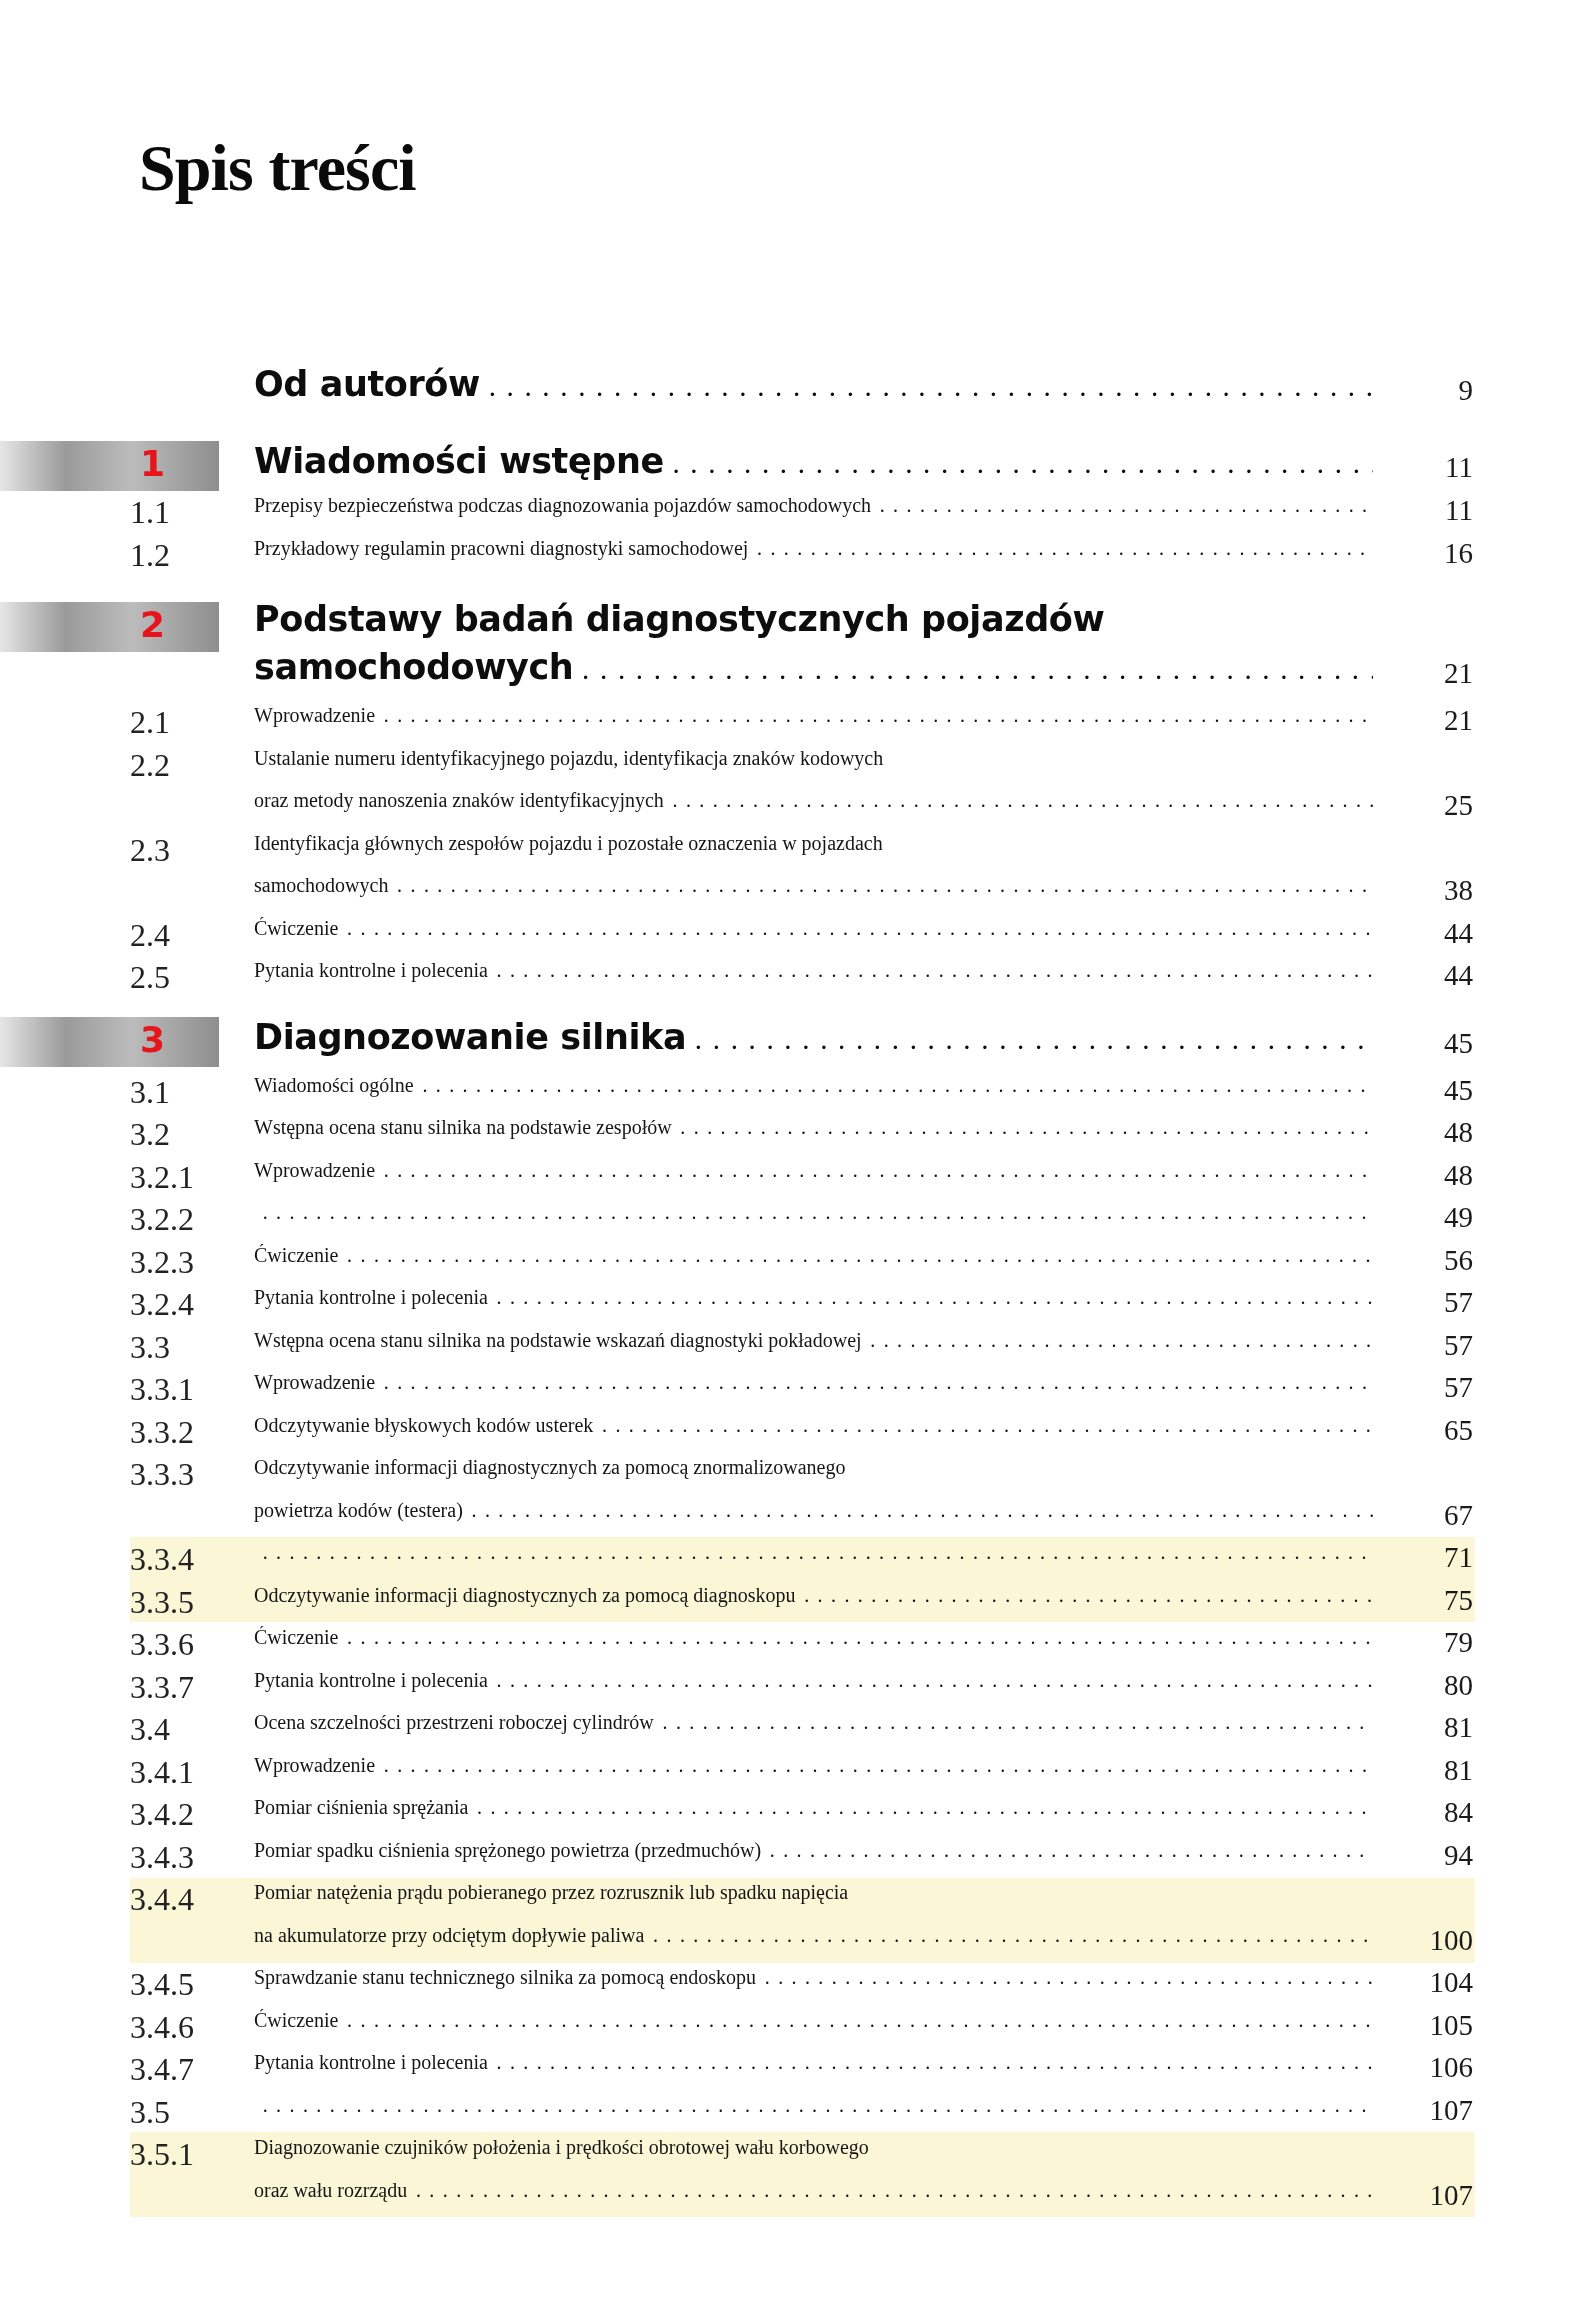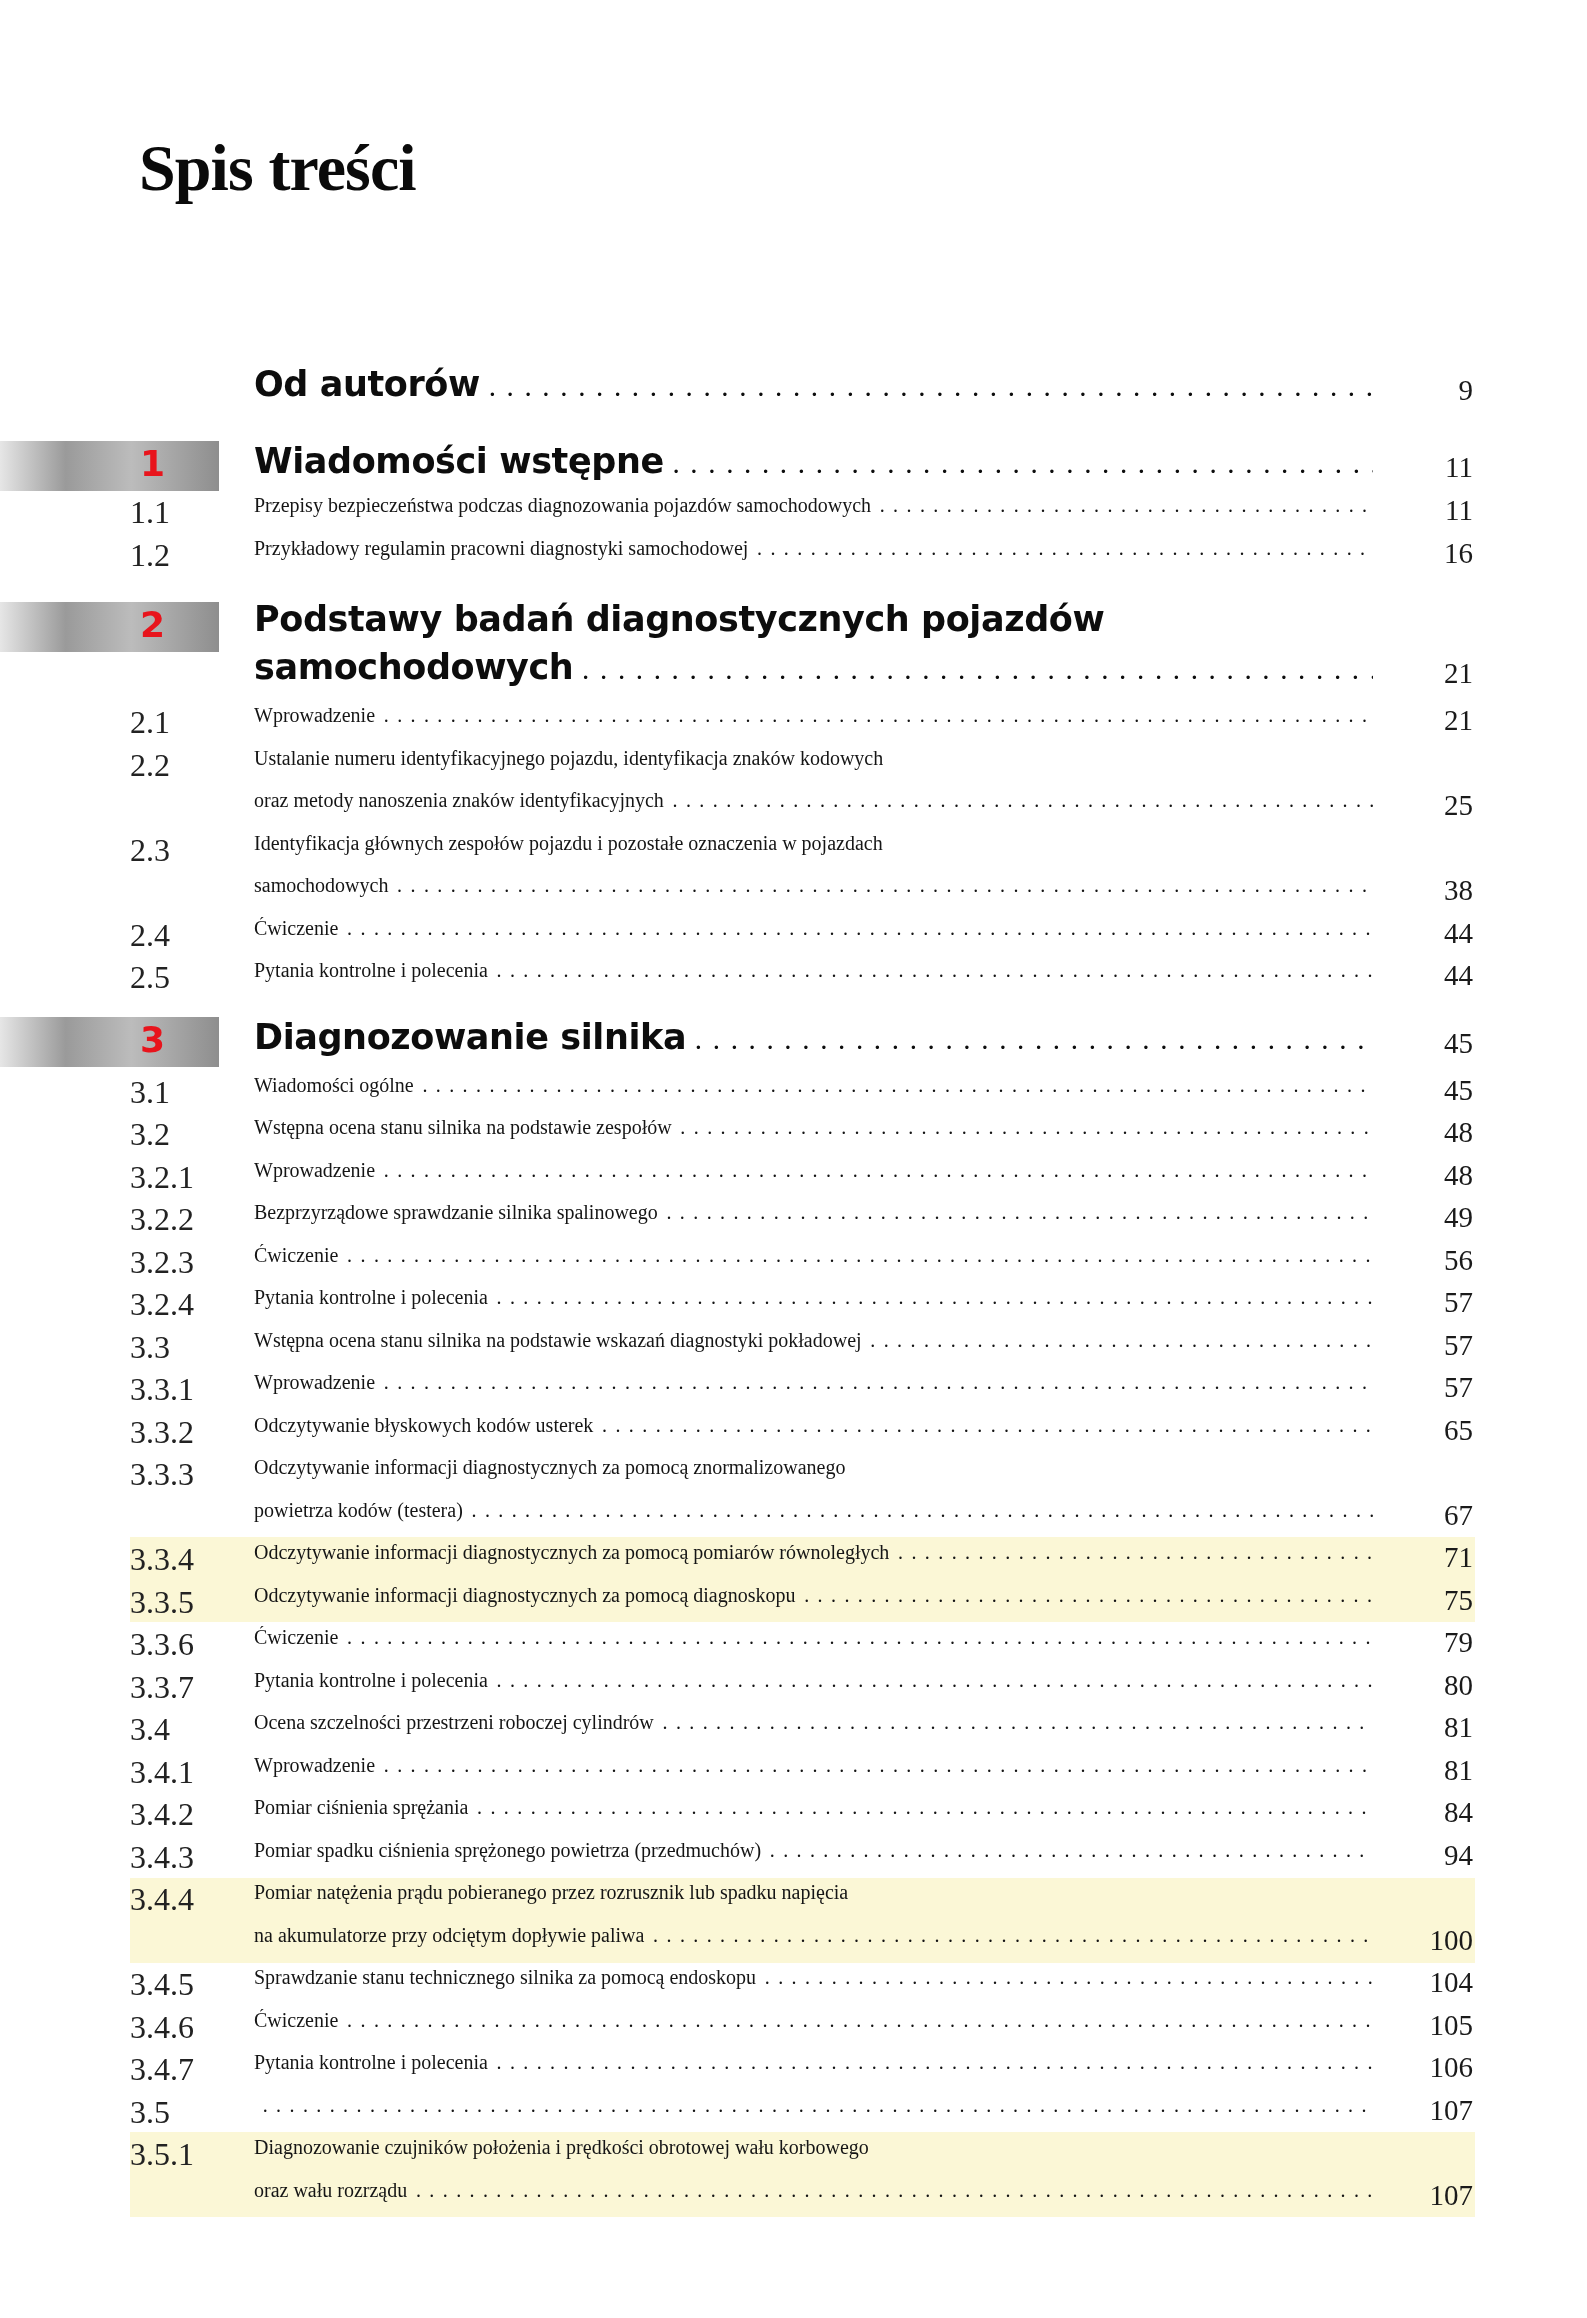--- a/index.html
+++ b/index.html
@@ -163,21 +163,20 @@
       <div class="num">3.2.1</div>
       <div class="txt">
         <span class="lbl">Wprowadzenie</span>
         <span class="dots"></span>
       </div>
       <div class="pg">48</div>
     </div>
   <div class="row" style="top:1201px;">
       <div class="num">3.2.2</div>
       <div class="txt">
-        <span class="lbl">Bezprzyrządowe sprawdzanie silnika spalinowego</span>
         <span class="dots"></span>
       </div>
       <div class="pg">49</div>
     </div>
   <div class="row" style="top:1244px;">
       <div class="num">3.2.3</div>
       <div class="txt">
         <span class="lbl">Ćwiczenie</span>
         <span class="dots"></span>
       </div>
@@ -224,21 +223,20 @@
   <div class="row" style="top:1499px;">
       <div class="txt">
         <span class="lbl">powietrza kodów (testera)</span>
         <span class="dots"></span>
       </div>
       <div class="pg">67</div>
     </div>
   <div class="row" style="top:1541px;">
       <div class="num">3.3.4</div>
       <div class="txt">
-        <span class="lbl">Odczytywanie informacji diagnostycznych za pomocą pomiarów równoległych</span>
         <span class="dots"></span>
       </div>
       <div class="pg">71</div>
     </div>
   <div class="row" style="top:1584px;">
       <div class="num">3.3.5</div>
       <div class="txt">
         <span class="lbl">Odczytywanie informacji diagnostycznych za pomocą diagnoskopu</span>
         <span class="dots"></span>
       </div>

